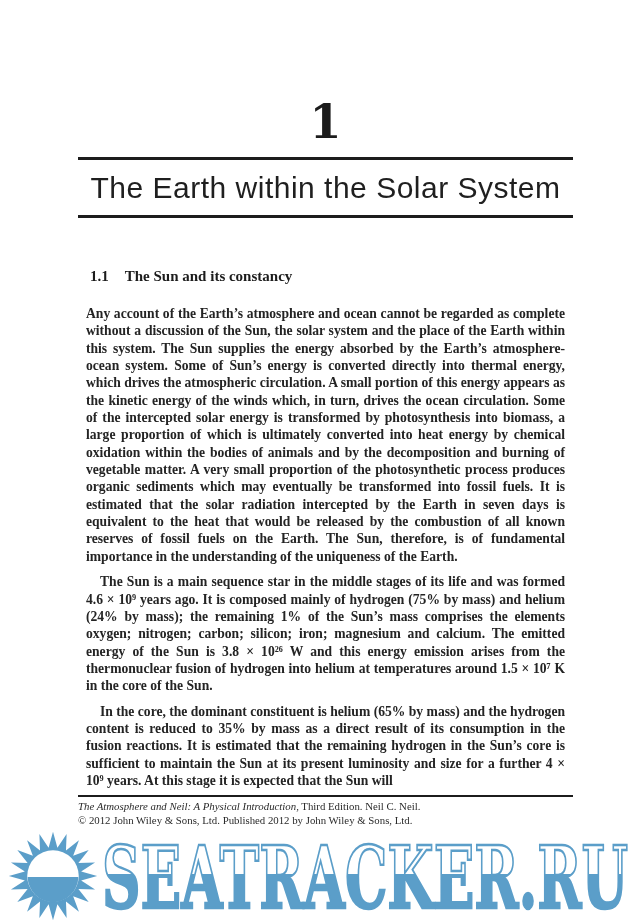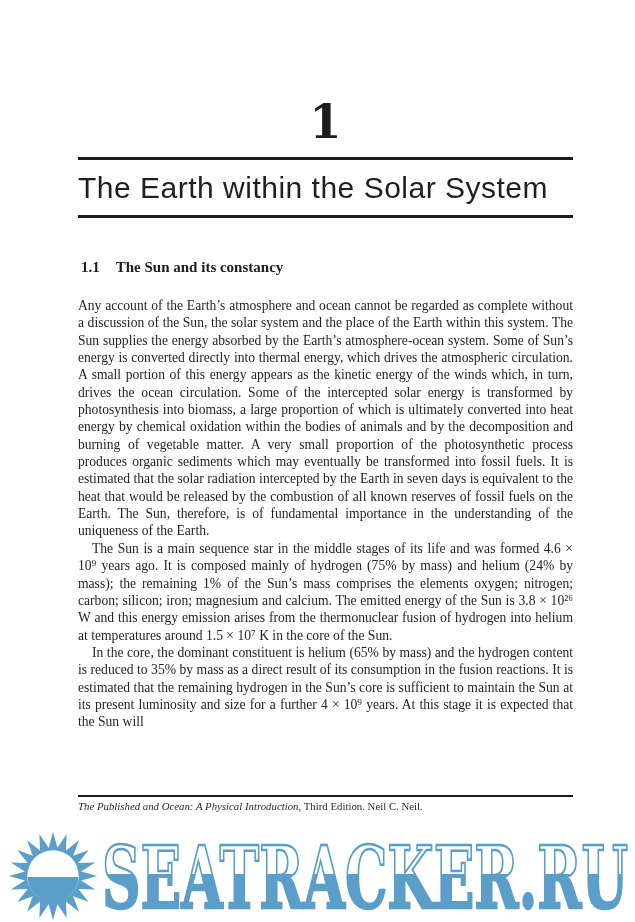--- a/index.html
+++ b/index.html
@@ -17,35 +17,36 @@
     top:98px;left:78px;width:495px;
     text-align:center;
     font-family:"DejaVu Serif","Liberation Serif",serif;
     font-weight:bold;font-size:46px;line-height:48px;color:#1c1c1c;
   }
   .rule{left:78px;width:495px;background:#1c1c1c;}
   .rule-top{top:157px;height:3px;}
   .rule-bottom{top:215px;height:3px;}
   .chapter-title{
     top:162px;left:78px;width:495px;margin:0;
+    text-align:center;
     font-family:"Liberation Sans","DejaVu Sans",sans-serif;
     font-weight:400;font-size:30px;line-height:52px;
     letter-spacing:0.5px;color:#1f1f1f;white-space:nowrap;
   }
   .section-heading{
-    top:255px;left:78px;width:495px;margin:3px;
+    top:255px;left:78px;width:495px;margin:12px;
     font-size:15px;font-weight:bold;color:#1c1c1c;line-height:18px;
   }
   .section-heading .sec-num{margin-right:16px;}
   .body-text{
     top:297px;left:78px;width:495px;
     font-size:13.6px;line-height:17.35px;
     text-align:justify;color:#242424;
   }
-  .body-text p{margin:0;padding:0;}
+  .body-text p{margin:8px;padding:0;font-weight:bold;}
   .body-text p.indent{text-indent:14px;}
   .footer-rule{top:795px;height:2px;}
   .page-footer{
     top:800px;left:78px;width:495px;
     font-size:10.8px;line-height:13.8px;color:#2a2a2a;
   }
   .page-footer .italic{font-style:italic;}
   .watermark{top:830px;left:0;width:619px;height:92px;}
   .wm-sun{position:absolute;left:6px;top:0;width:94px;height:92px;}
   .wm-text-svg{position:absolute;left:100px;top:0;width:532px;height:92px;}
@@ -71,21 +72,22 @@
 
   <div class="abs body-text">
     <p>Any account of the Earth’s atmosphere and ocean cannot be regarded as complete without a discussion of the Sun, the solar system and the place of the Earth within this system. The Sun supplies the energy absorbed by the Earth’s atmosphere-ocean system. Some of Sun’s energy is converted directly into thermal energy, which drives the atmospheric circulation. A small portion of this energy appears as the kinetic energy of the winds which, in turn, drives the ocean circulation. Some of the intercepted solar energy is transformed by photosynthesis into biomass, a large proportion of which is ultimately converted into heat energy by chemical oxidation within the bodies of animals and by the decomposition and burning of vegetable matter. A very small proportion of the photosynthetic process produces organic sediments which may eventually be transformed into fossil fuels. It is estimated that the solar radiation intercepted by the Earth in seven days is equivalent to the heat that would be released by the combustion of all known reserves of fossil fuels on the Earth. The Sun, therefore, is of fundamental importance in the understanding of the uniqueness of the Earth.</p>
     <p class="indent">The Sun is a main sequence star in the middle stages of its life and was formed 4.6 × 10⁹ years ago. It is composed mainly of hydrogen (75% by mass) and helium (24% by mass); the remaining 1% of the Sun’s mass comprises the elements oxygen; nitrogen; carbon; silicon; iron; magnesium and calcium. The emitted energy of the Sun is 3.8 × 10²⁶ W and this energy emission arises from the thermonuclear fusion of hydrogen into helium at temperatures around 1.5 × 10⁷ K in the core of the Sun.</p>
     <p class="indent">In the core, the dominant constituent is helium (65% by mass) and the hydrogen content is reduced to 35% by mass as a direct result of its consumption in the fusion reactions. It is estimated that the remaining hydrogen in the Sun’s core is sufficient to maintain the Sun at its present luminosity and size for a further 4 × 10⁹ years. At this stage it is expected that the Sun will</p>
   </div>
 
   <div class="abs rule footer-rule"></div>
 
   <div class="abs page-footer">
-    <div><span class="italic">The Published and Ocean: A Physical Introduction</span><span>, Third Edition. Neil C. Neil.</span></div>
+    <div><span class="italic">The Atmosphere and Neil: A Physical Introduction</span><span>, Third Edition. Neil C. Neil.</span></div>
+    <div>© 2012 John Wiley &amp; Sons, Ltd. Published 2012 by John Wiley &amp; Sons, Ltd.</div>
   </div>
 
   <div class="abs watermark">
     <svg class="wm-sun" viewBox="0 0 100 100" aria-hidden="true">
       <polygon id="sun-star" points="50.0,2.0 54.8,19.4 64.8,4.3 64.1,22.4 78.2,11.2 71.9,28.1 88.8,21.8 77.6,35.9 95.7,35.2 80.6,45.2 98.0,50.0 80.6,54.8 95.7,64.8 77.6,64.1 88.8,78.2 71.9,71.9 78.2,88.8 64.1,77.6 64.8,95.7 54.8,80.6 50.0,98.0 45.2,80.6 35.2,95.7 35.9,77.6 21.8,88.8 28.1,71.9 11.2,78.2 22.4,64.1 4.3,64.8 19.4,54.8 2.0,50.0 19.4,45.2 4.3,35.2 22.4,35.9 11.2,21.8 28.1,28.1 21.8,11.2 35.9,22.4 35.2,4.3 45.2,19.4" fill="#5b9ec9"></polygon>
       <circle cx="50" cy="50" r="28" fill="#ffffff"></circle>
       <path d="M 22.5,51 A 27.5,27.5 0 0 0 77.5,51 L 22.5,51 Z" fill="#5b9ec9"></path>
     </svg>
     <svg class="wm-text-svg" viewBox="0 0 532 92" aria-hidden="true">
       <defs>

